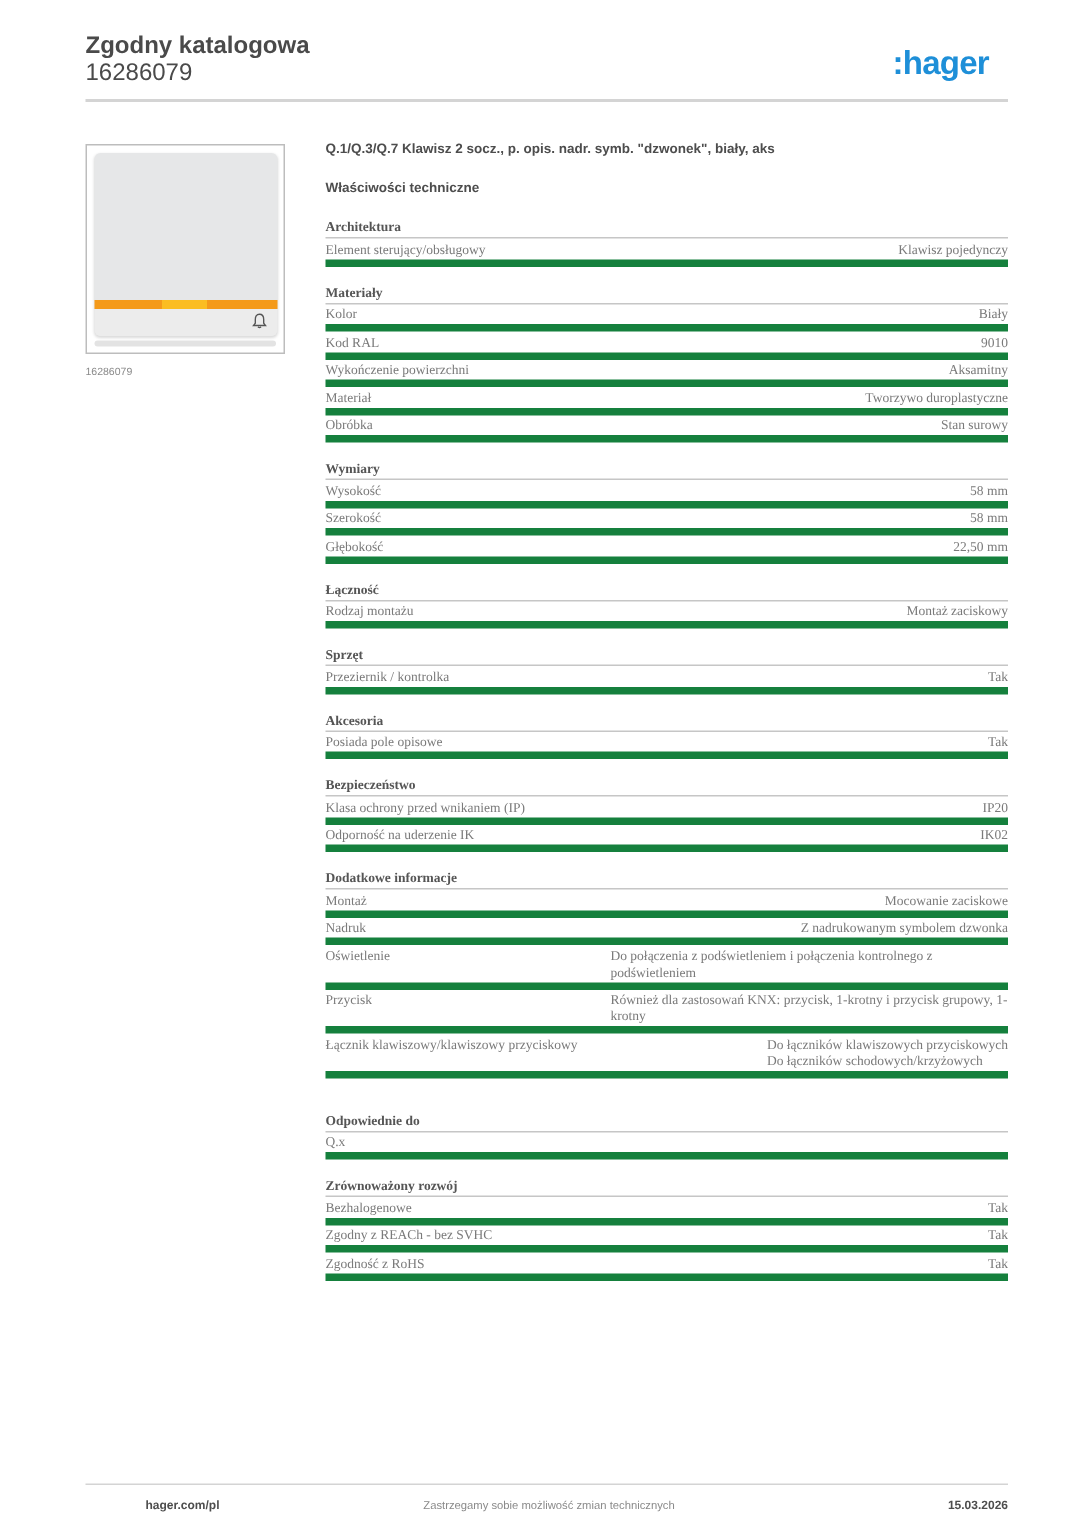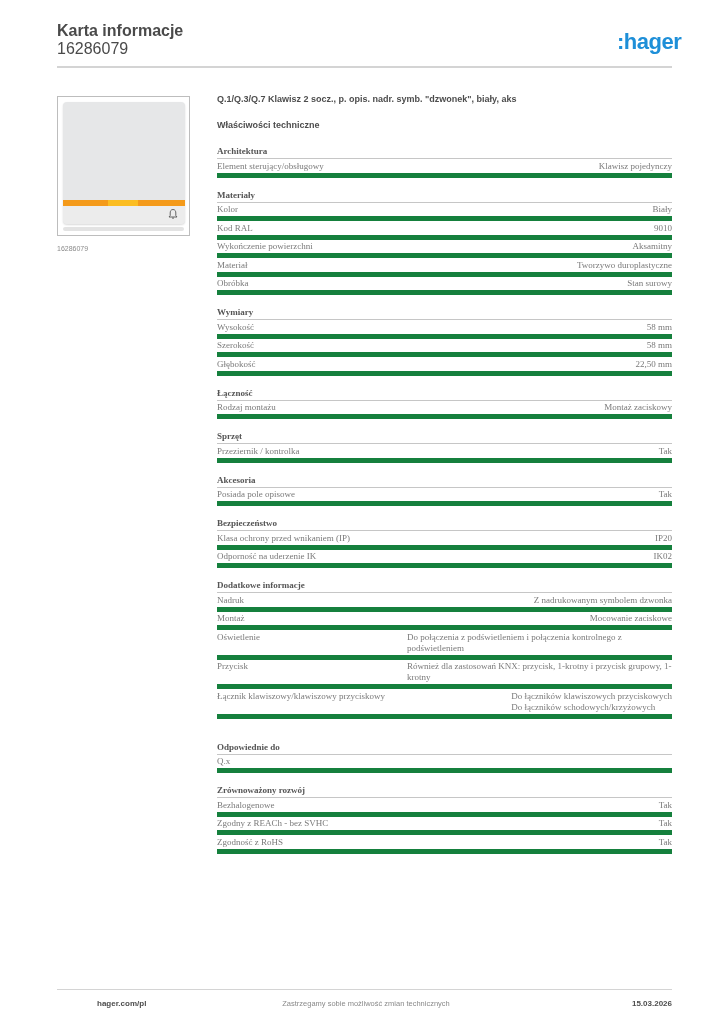--- a/index.html
+++ b/index.html
@@ -3,21 +3,21 @@
 <meta charset="utf-8">
 <style>
   * { box-sizing: border-box; margin: 0; padding: 0; }
   html, body { width: 724px; height: 1024px; background: #ffffff; }
   body { font-family: "Liberation Sans", sans-serif; color: #6b6b6b; position: relative; overflow: hidden; }
 
   .header { position: absolute; left: 57px; top: 22px; width: 615px; }
   .doc-title { font-size: 16px; font-weight: bold; color: #4a4a4a; line-height: 18px; }
   .doc-number { font-size: 16px; color: #4a4a4a; line-height: 18px; }
   .header-rule { position: absolute; left: 57px; top: 66px; width: 615px; height: 2px; background: #d4d4d4; }
-  .logo { position: absolute; left: 617px; top: 29px; font-size: 22px; font-weight: bold; color: #1e8fd8; letter-spacing: -0.5px; }
+  .logo { position: absolute; left: 595px; top: 29px; font-size: 22px; font-weight: bold; color: #1e8fd8; letter-spacing: -0.5px; }
 
   .product-frame { position: absolute; left: 57px; top: 96px; width: 133px; height: 140px; border: 1px solid #bdbdbd; background: #fff; }
   .switch-plate { position: absolute; left: 5px; top: 5px; width: 122px; height: 122px; background: #e6e7e8; border-radius: 4px; box-shadow: 0 1px 2px rgba(0,0,0,0.15); }
   .switch-orange { position: absolute; left: 0; top: 98px; width: 122px; height: 6px; background: #f49a1a; }
   .switch-orange-mid { position: absolute; left: 45px; top: 98px; width: 30px; height: 6px; background: #fbbd22; }
   .switch-lower { position: absolute; left: 0; top: 104px; width: 122px; height: 18px; background: #ececec; border-radius: 0 0 4px 4px; }
   .bell-icon { position: absolute; right: 6px; top: 106px; width: 12px; height: 12px; }
   .bottom-bar { position: absolute; left: 5px; top: 130px; width: 121px; height: 4px; background: #e3e3e3; border-radius: 2px; }
   .image-caption { position: absolute; left: 57px; top: 245px; font-size: 7px; color: #8a8a8a; }
 
@@ -33,21 +33,21 @@
 
   .footer-rule { position: absolute; left: 57px; top: 989px; width: 615px; height: 1px; background: #d4d4d4; }
   .footer-left { position: absolute; left: 57px; top: 999px; font-size: 8px; font-weight: bold; color: #4d4d4d; padding-left: 40px; }
   .footer-center { position: absolute; left: 4px; width: 724px; text-align: center; top: 999px; font-size: 7.5px; color: #8a8a8a; }
   .footer-right { position: absolute; right: 52px; top: 999px; font-size: 8px; font-weight: bold; color: #4d4d4d; }
 </style>
 </head>
 <body>
 
 <div class="header">
-  <div class="doc-title">Karta informacje</div>
+  <div class="doc-title">Zgodny katalogowa</div>
   <div class="doc-number">16286079</div>
 </div>
 <div class="logo">:hager</div>
 <div class="header-rule"></div>
 
 <div class="product-frame">
   <div class="switch-plate">
     <div class="switch-orange"></div>
     <div class="switch-orange-mid"></div>
     <div class="switch-lower"></div>
@@ -137,26 +137,26 @@
           <span class="value" style="white-space: pre-line;">IP20</span>
         </div>
         <div class="row">
           <span class="label">Odporność na uderzenie IK</span>
           <span class="value" style="white-space: pre-line;">IK02</span>
         </div>
       </div>
       <div class="section">
         <div class="section-title">Dodatkowe informacje</div>
         <div class="row">
+          <span class="label">Montaż</span>
+          <span class="value" style="white-space: pre-line;">Mocowanie zaciskowe</span>
+        </div>
+        <div class="row">
           <span class="label">Nadruk</span>
           <span class="value" style="white-space: pre-line;">Z nadrukowanym symbolem dzwonka</span>
-        </div>
-        <div class="row">
-          <span class="label">Montaż</span>
-          <span class="value" style="white-space: pre-line;">Mocowanie zaciskowe</span>
         </div>
         <div class="row">
           <span class="label">Oświetlenie</span>
           <span class="value" style="white-space: pre-line;">Do połączenia z podświetleniem i połączenia kontrolnego z podświetleniem</span>
         </div>
         <div class="row">
           <span class="label">Przycisk</span>
           <span class="value" style="white-space: pre-line;">Również dla zastosowań KNX: przycisk, 1-krotny i przycisk grupowy, 1-krotny</span>
         </div>
         <div class="row">

